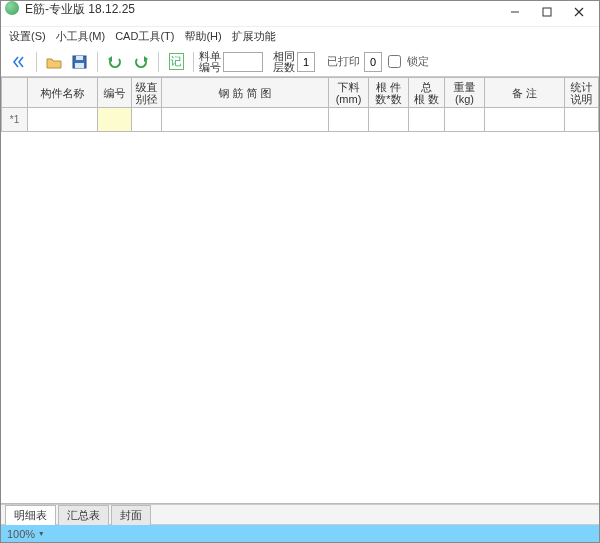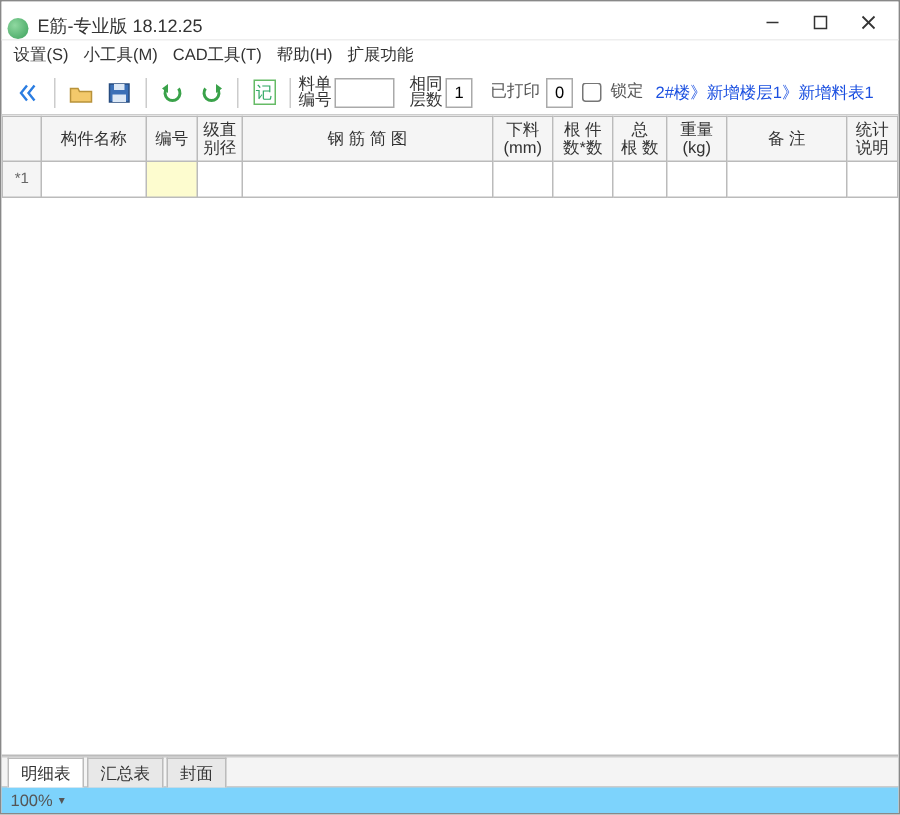--- a/index.html
+++ b/index.html
@@ -1,17 +1,17 @@
 <!DOCTYPE html>
 <html><head>
 <meta charset="utf-8">
 <style>
 * { margin: 0; padding: 0; box-sizing: border-box; }
 body { font-family: "Microsoft YaHei", "SimSun", sans-serif; font-size: 11px; background: #fff; color: #333; width: 600px; height: 543px; overflow: hidden; border: 1px solid #888; display: flex; flex-direction: column; }
-.titlebar { height: 26px; display: flex; align-items: flex-end; padding: 0 4px; background: #fff; border-bottom: 1px solid #eee; }
+.titlebar { height: 26px; display: flex; align-items: flex-start; padding: 0 4px; background: #fff; border-bottom: 1px solid #eee; }
 .titlebar .app-ico { width: 14px; height: 14px; border-radius: 50%; background: radial-gradient(circle at 35% 35%, #8fd8a0, #3aa05a); margin-right: 6px; }
 .titlebar .title { flex: 1; font-size: 12px; color: #333; }
 .win-btns { display: flex; }
 .win-btn { width: 32px; height: 22px; display: flex; align-items: center; justify-content: center; color: #555; font-size: 11px; }
 .menubar { height: 20px; display: flex; align-items: flex-start; padding: 0 4px; gap: 2px; }
 .menu-item { padding: 2px 4px; color: #333; cursor: default; }
 .toolbar { height: 30px; display: flex; align-items: center; padding: 2px 6px; gap: 2px; border-bottom: 1px solid #ccc; }
 .tbtn { width: 24px; height: 24px; border: 1px solid transparent; display: flex; align-items: center; justify-content: center; border-radius: 2px; }
 .tbtn svg { display: block; }
 .tsep { width: 1px; height: 20px; background: #ccc; margin: 0 3px; }
@@ -111,21 +111,20 @@
   <span class="vlbl">料单<br>编号</span>
   <input class="tinput num" value="" style="">
   <span style="width:6px"></span>
   <span class="vlbl">相同<br>层数</span>
   <input class="tinput small" value="1" style="">
   <span style="width:6px"></span>
   <span class="tlabel">已打印</span>
   <input class="tinput small" value="0" style="">
   <input type="checkbox" class="tchk" style="">
   <span class="tlabel">锁定</span>
-  <span class="breadcrumb">2#楼》新增楼层1》新增料表1</span>
 </div>
 
 <div class="grid-wrap">
   <table class="grid">
     <colgroup>
       <col class="rownum-col">
         <col style="width:70px">
         <col style="width:34px">
         <col style="width:30px">
         <col>

